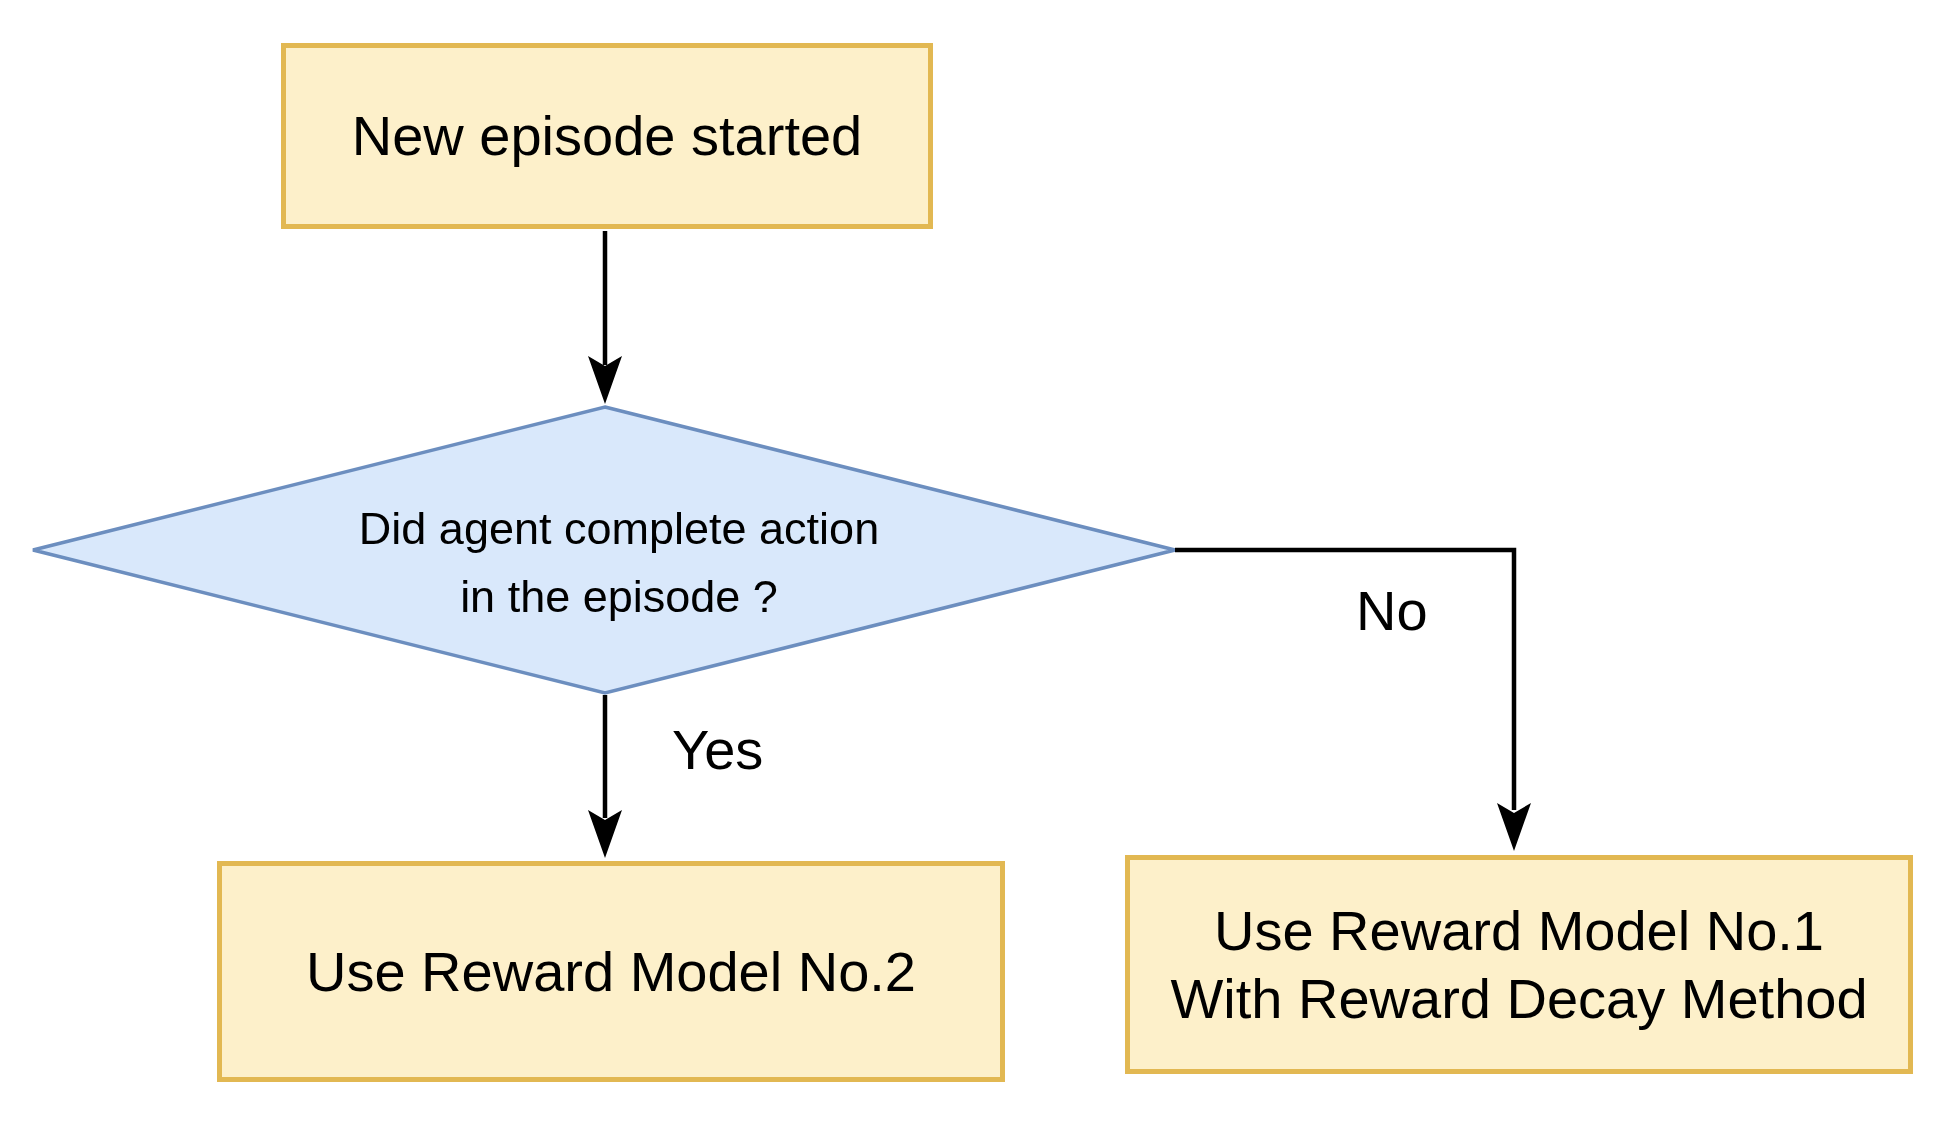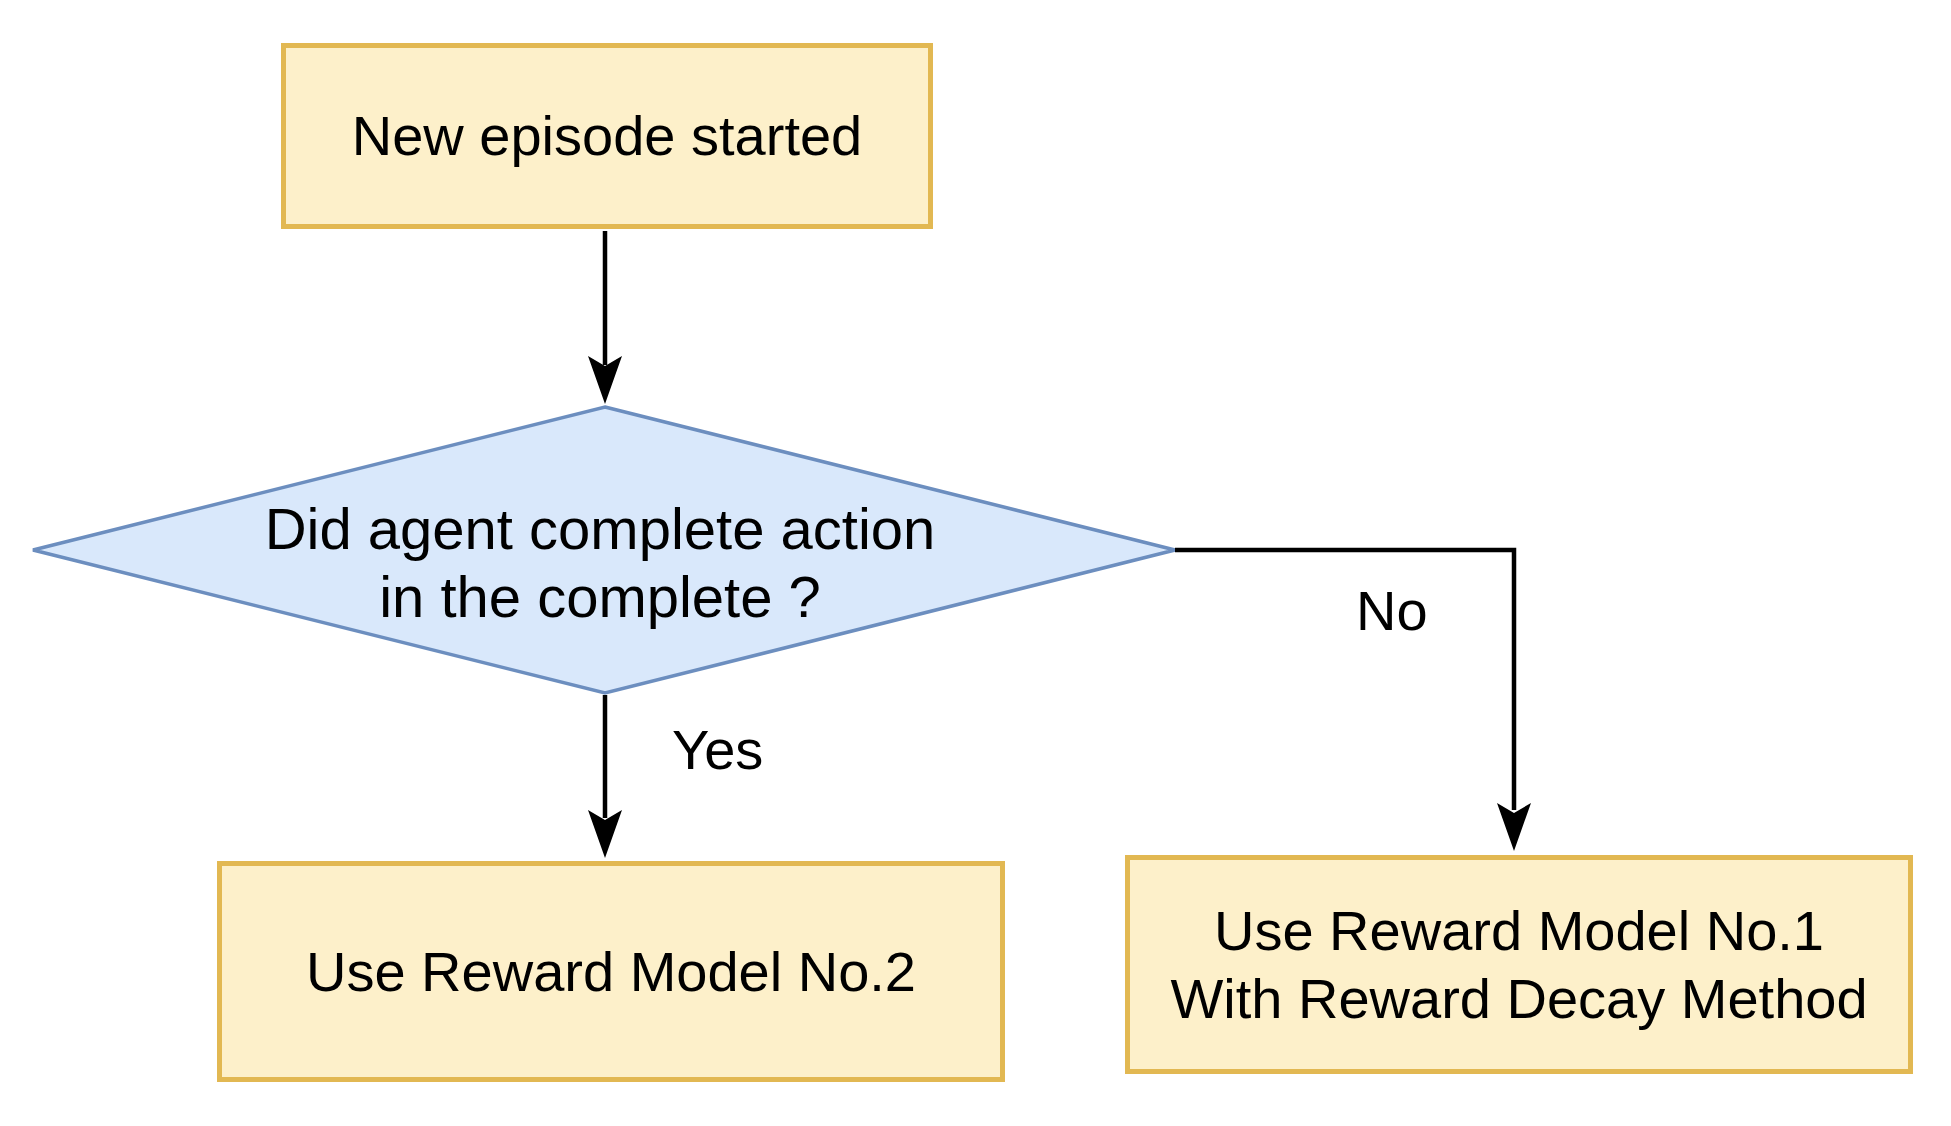--- a/index.html
+++ b/index.html
@@ -30,25 +30,25 @@
   }
   .process {
     background: #FDF0CA;
     border: 5px solid #E2B852;
   }
   #start-node   { left: 281px;  top: 43px;  width: 652px; height: 186px; }
   #outcome-yes  { left: 217px;  top: 861px; width: 788px; height: 221px; }
   #outcome-no   { left: 1125px; top: 855px; width: 788px; height: 219px; }
   .decision-label {
     position: absolute;
-    left: 100px;
+    left: 119px;
     top: 495px;
     width: 1000px;
     text-align: center;
-    font-size: 58px;
+    font-size: 45px;
     line-height: 68px;
   }
   .edge-label {
     position: absolute;
     font-size: 56px;
     line-height: 58px;
     white-space: nowrap;
   }
   #label-yes { left: 648px;  top: 721px; margin-left: 24px; }
   #label-no  { left: 1308px; top: 582px; margin-left: 48px; }
@@ -71,21 +71,21 @@
     <path d="M1175 550 L1514 550 L1514 810" stroke="#000000" stroke-width="4.5" fill="none"></path>
     <path d="M1514 851 L1497 803 L1514 813 L1531 803 Z" fill="#000000"></path>
   </svg>
 
   <div class="node process" id="start-node">
     <div>New episode started</div>
   </div>
 
   <div class="decision-label">
     <div>Did agent complete action</div>
-    <div>in the complete ?</div>
+    <div>in the episode ?</div>
   </div>
 
   <div class="edge-label" id="label-yes">Yes</div>
   <div class="edge-label" id="label-no">No</div>
 
   <div class="node process" id="outcome-yes">
     <div>Use Reward Model No.2</div>
   </div>
 
   <div class="node process" id="outcome-no">

